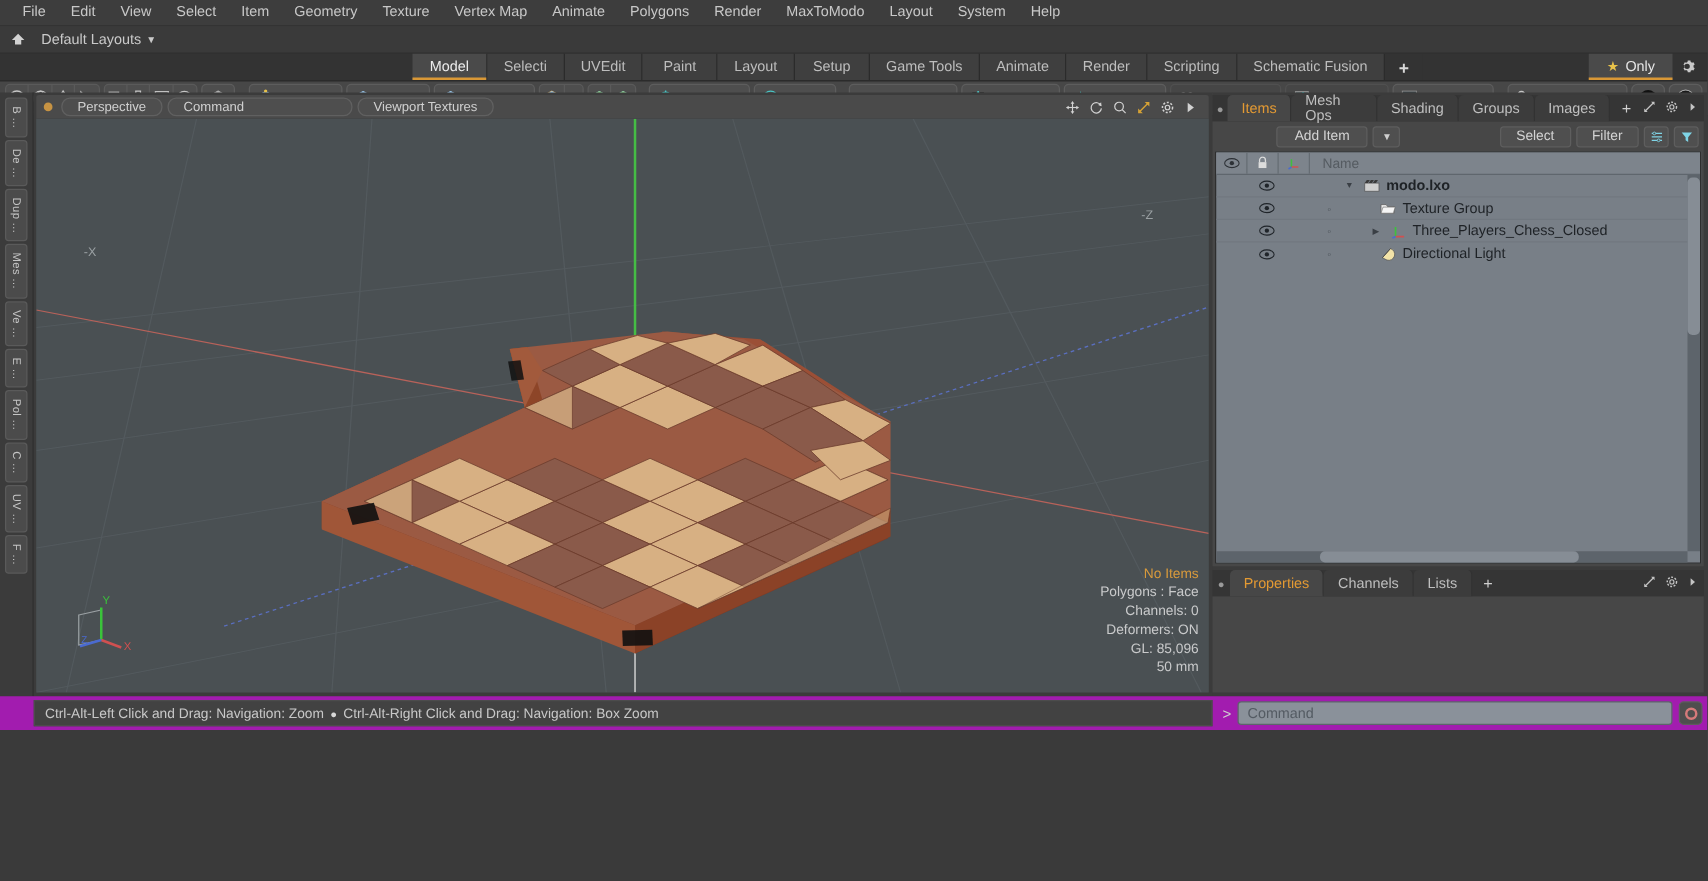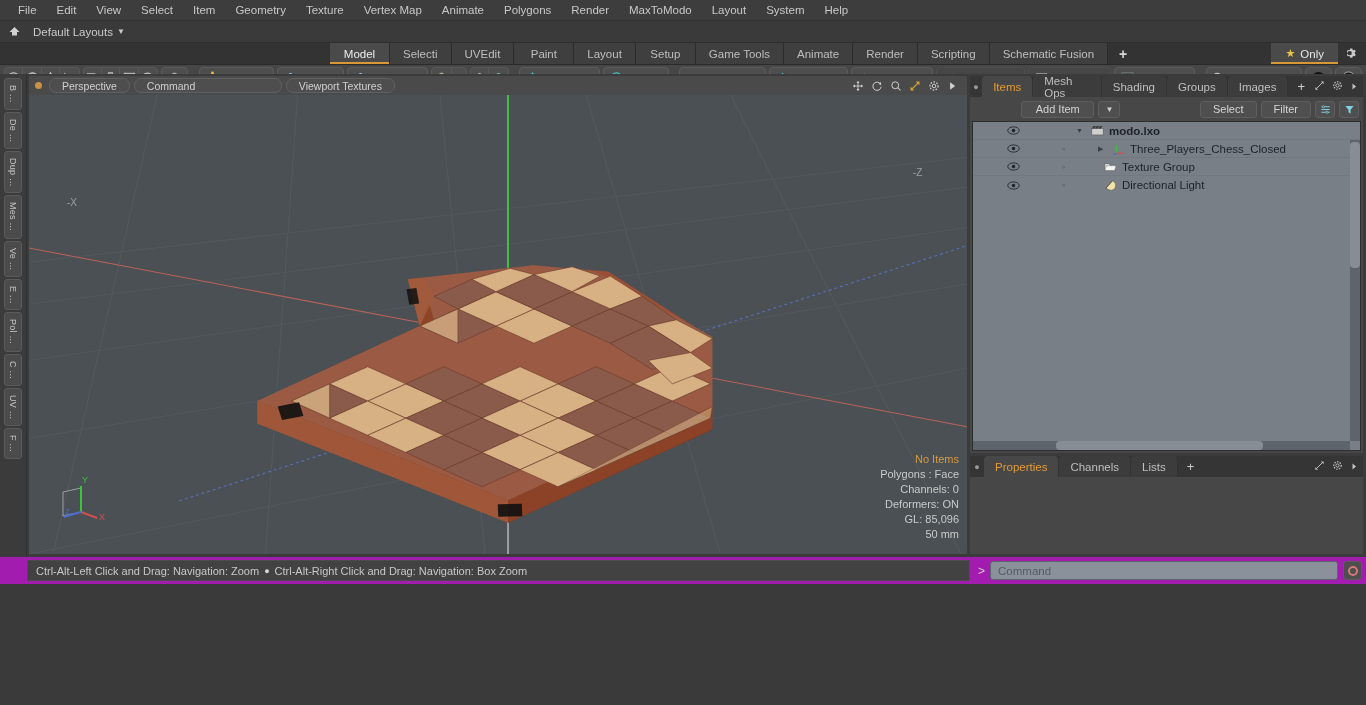--- a/index.html
+++ b/index.html
@@ -748,37 +748,79 @@
               </svg>
           </div>
           <div class="ico-btn">
             <svg width="11" height="11" viewBox="0 0 16 16">
                 <path d="M2 3 H14 L9.5 8.5 V14 L6.5 12 V8.5 Z" fill="#7fd4e6"></path>
               </svg>
           </div>
         </div>
 
         <div class="itemlist">
+          <div class="il-head">
+            <div class="il-c1">
+              <svg width="13" height="9" viewBox="0 0 18 12">
+                  <ellipse cx="9" cy="6" rx="8" ry="5" fill="none" stroke="#2d3136" stroke-width="1.2"></ellipse>
+                  <circle cx="9" cy="6" r="2.4" fill="#2d3136"></circle>
+                </svg>
+            </div>
+            <div class="il-c2">
+              <svg width="10" height="11" viewBox="0 0 12 14">
+                  <path d="M3 6 V4 a3 3 0 016 0 V6" fill="none" stroke="#dcdcdc" stroke-width="1.3"></path>
+                  <rect x="2" y="6" width="8" height="6" fill="#dcdcdc"></rect>
+                </svg>
+            </div>
+            <div class="il-c3">
+              <svg width="11" height="11" viewBox="0 0 14 14">
+                  <line x1="4" y1="11" x2="4" y2="3" stroke="#3fbf3f" stroke-width="1.6"></line>
+                  <line x1="4" y1="11" x2="11" y2="11" stroke="#d05050" stroke-width="1.6"></line>
+                  <line x1="4" y1="11" x2="1" y2="13" stroke="#4a6ad0" stroke-width="1.6"></line>
+                </svg>
+            </div>
+            <div class="il-name">Name</div>
+          </div>
 
           <div class="il-row">
             <div class="cell">
               <svg width="13" height="9" viewBox="0 0 18 12">
                   <ellipse cx="9" cy="6" rx="8" ry="5" fill="none" stroke="#20252a" stroke-width="1.2"></ellipse>
                   <circle cx="9" cy="6" r="2.4" fill="#20252a"></circle>
                 </svg>
             </div>
             <div class="cell"></div>
             <div class="cell"></div>
             <div class="il-label root">
               <span class="tri">▼</span>
               <svg width="13" height="11" viewBox="0 0 16 13">
                   <rect x="1" y="4" width="14" height="8" fill="#cfcfcf" stroke="#555" stroke-width="0.7"></rect>
                   <path d="M1 4 L3 1 L6 1 L4 4 Z M5 4 L7 1 L10 1 L8 4 Z M9 4 L11 1 L14 1 L12 4 Z" fill="#3a3a3a"></path>
                 </svg>
               <span>modo.lxo</span>
+            </div>
+          </div>
+
+          <div class="il-row">
+            <div class="cell">
+              <svg width="13" height="9" viewBox="0 0 18 12">
+                  <ellipse cx="9" cy="6" rx="8" ry="5" fill="none" stroke="#20252a" stroke-width="1.2"></ellipse>
+                  <circle cx="9" cy="6" r="2.4" fill="#20252a"></circle>
+                </svg>
+            </div>
+            <div class="cell"></div>
+            <div class="cell">
+                <span style="color:#4a5057;font-size:9px">◦</span>
+              </div>
+            <div class="il-label indent2">
+              <svg width="13" height="11" viewBox="0 0 16 13">
+                  <path d="M1 3 L6 3 L7.5 5 L14 5 L14 11.5 L1 11.5 Z" fill="#e8e8e8" stroke="#555" stroke-width="0.7"></path>
+                  <path d="M3 5.5 L15 5.5 L13 11.5 L1 11.5 Z" fill="#f5f5f5" stroke="#666" stroke-width="0.6"></path>
+                </svg>
+              <span>Texture Group</span>
             </div>
           </div>
 
           <div class="il-row">
             <div class="cell">
               <svg width="13" height="9" viewBox="0 0 18 12">
                   <ellipse cx="9" cy="6" rx="8" ry="5" fill="none" stroke="#20252a" stroke-width="1.2"></ellipse>
                   <circle cx="9" cy="6" r="2.4" fill="#20252a"></circle>
                 </svg>
             </div>
@@ -790,40 +832,20 @@
               <span class="tri">▶</span>
               <svg width="12" height="12" viewBox="0 0 14 14">
                   <line x1="4" y1="12" x2="4" y2="3" stroke="#3fbf3f" stroke-width="1.6"></line>
                   <line x1="4" y1="12" x2="12" y2="12" stroke="#d05050" stroke-width="1.6"></line>
                   <line x1="4" y1="12" x2="1" y2="13.5" stroke="#4a6ad0" stroke-width="1.6"></line>
                 </svg>
               <span>Three_Players_Chess_Closed</span>
             </div>
           </div>
 
-          <div class="il-row">
-            <div class="cell">
-              <svg width="13" height="9" viewBox="0 0 18 12">
-                  <ellipse cx="9" cy="6" rx="8" ry="5" fill="none" stroke="#20252a" stroke-width="1.2"></ellipse>
-                  <circle cx="9" cy="6" r="2.4" fill="#20252a"></circle>
-                </svg>
-            </div>
-            <div class="cell"></div>
-            <div class="cell">
-                <span style="color:#4a5057;font-size:9px">◦</span>
-              </div>
-            <div class="il-label indent2">
-              <svg width="13" height="11" viewBox="0 0 16 13">
-                  <path d="M1 3 L6 3 L7.5 5 L14 5 L14 11.5 L1 11.5 Z" fill="#e8e8e8" stroke="#555" stroke-width="0.7"></path>
-                  <path d="M3 5.5 L15 5.5 L13 11.5 L1 11.5 Z" fill="#f5f5f5" stroke="#666" stroke-width="0.6"></path>
-                </svg>
-              <span>Texture Group</span>
-            </div>
-          </div>
-
           <div class="il-row" style="border-bottom:none">
             <div class="cell">
               <svg width="13" height="9" viewBox="0 0 18 12">
                   <ellipse cx="9" cy="6" rx="8" ry="5" fill="none" stroke="#20252a" stroke-width="1.2"></ellipse>
                   <circle cx="9" cy="6" r="2.4" fill="#20252a"></circle>
                 </svg>
             </div>
             <div class="cell"></div>
             <div class="cell">
                 <span style="color:#4a5057;font-size:9px">◦</span>

